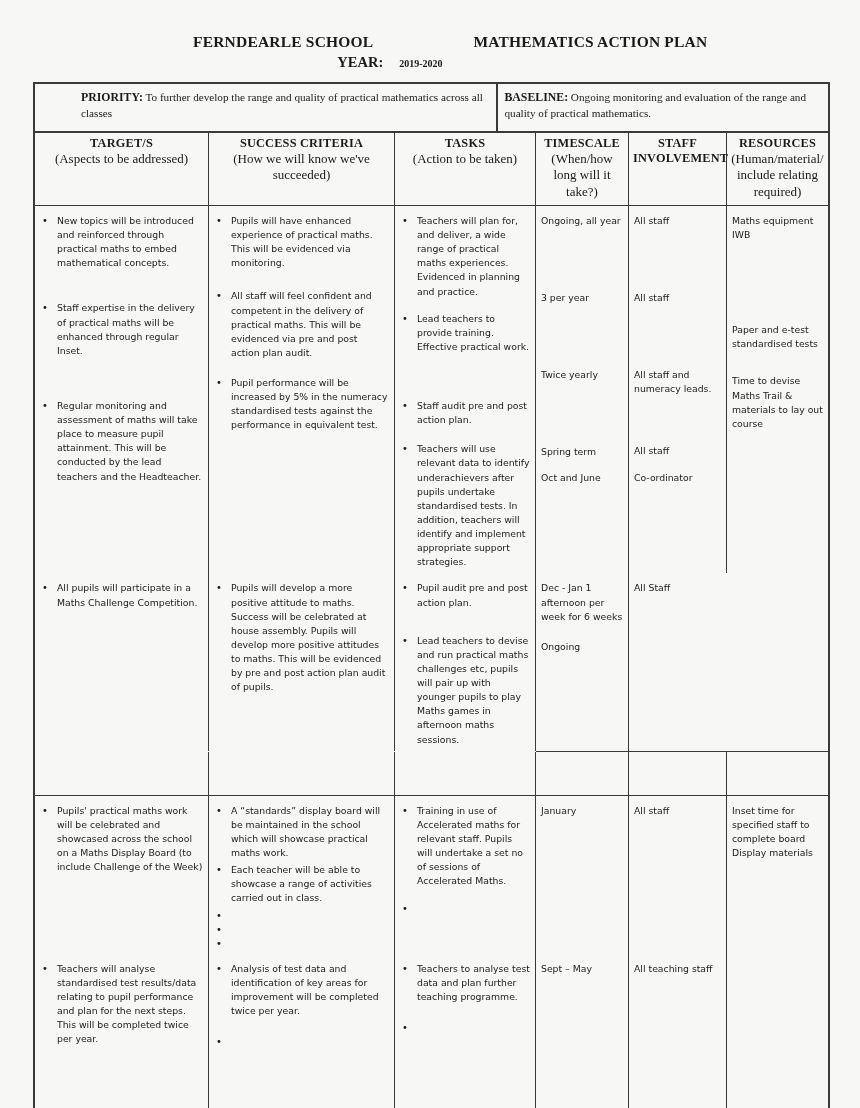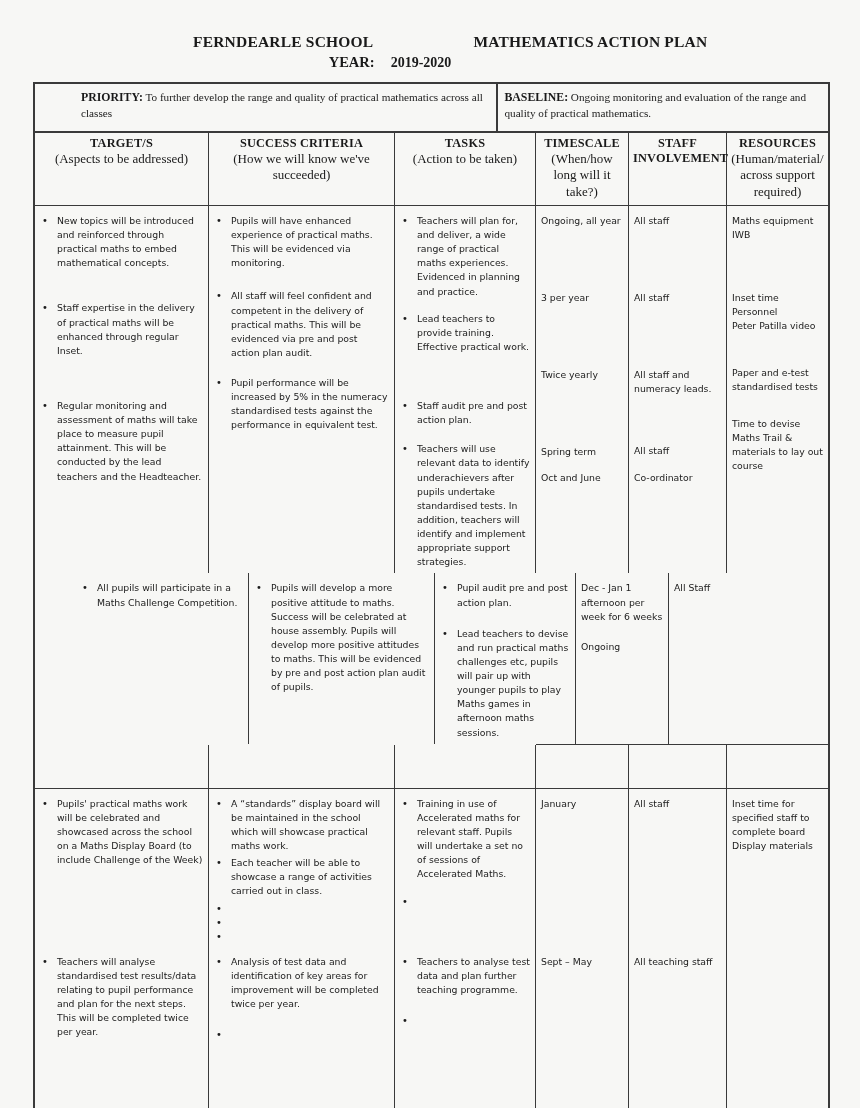--- a/index.html
+++ b/index.html
@@ -46,21 +46,21 @@
   }
   .hdr-line2 {
     text-align: center;
     margin-top: 3px;
     margin-left: 40px;
     font-family: "Liberation Serif", serif;
     font-weight: bold;
     font-size: 14.5px;
   }
   .hdr-year-val {
-    font-size: 14px;
+    font-size: 10px;
     margin-left: 16px;
   }
 
   
   .plan-table {
     position: absolute;
     left: 33px;
     top: 82px;
     width: 797px;
     border: 2px solid #3a3a3a;
@@ -216,21 +216,21 @@
       </div>
       <div class="ch-cell c4">
         <div class="ch-title">TIMESCALE</div>
         <div class="ch-sub">(When/how long will it take?)</div>
       </div>
       <div class="ch-cell c5">
         <div class="ch-title">STAFF INVOLVEMENT</div>
       </div>
       <div class="ch-cell c6">
         <div class="ch-title">RESOURCES</div>
-        <div class="ch-sub">(Human/material/ across support required)</div>
+        <div class="ch-sub">(Human/material/ include relating required)</div>
       </div>
     </div>
 
     <div class="body-row" style="min-height:322px;">
       <div class="bcell c1">
         <ul class="bl">
           <li style="margin-bottom:31px;"><span>New topics will be introduced and reinforced through practical maths to embed mathematical concepts.</span></li>
           <li style="margin-bottom:41px;"><span>Staff expertise in the delivery of practical maths will be enhanced through regular Inset.</span></li>
           <li><span>Regular monitoring and assessment of maths will take place to measure pupil attainment.  This will be conducted by the lead teachers and the Headteacher.</span></li>
         </ul>
@@ -269,44 +269,41 @@
         <p>All staff and numeracy leads.</p>
         <div class="gap" style="height:48px;"></div>
         <p>All staff</p>
         <div class="gap" style="height:12px;"></div>
         <p>Co-ordinator</p>
       </div>
       <div class="bcell c6 plain-lines">
         <p style="white-space:pre-line;">Maths equipment
 IWB</p>
         <div class="gap" style="height:49px;"></div>
-        <p style="white-space:pre-line;">Inset time
-Personnel
-Peter Patilla video</p>
         <div class="gap" style="height:32px;"></div>
         <p>Paper and e-test standardised tests</p>
         <div class="gap" style="height:23px;"></div>
         <p>Time to devise Maths Trail &amp; materials to lay out course</p>
       </div>
     </div>
 
-    <div class="body-row" style="min-height:139px;padding-left:40px;">
+    <div class="body-row" style="min-height:139px;">
       <div class="bcell c1">
         <ul class="bl">
           <li><span>All pupils will participate in a Maths Challenge Competition.</span></li>
         </ul>
       </div>
       <div class="bcell c2">
         <ul class="bl">
           <li><span>Pupils will develop a more positive attitude to maths.  Success will be celebrated at house assembly.  Pupils will develop more positive attitudes to maths.  This will be evidenced by pre and post action plan audit of pupils.</span></li>
         </ul>
       </div>
       <div class="bcell c3">
         <ul class="bl">
-          <li style="margin-bottom:17px;"><span>Pupil audit pre and post action plan.</span></li>
+          <li style="margin-bottom:24px;"><span>Pupil audit pre and post action plan.</span></li>
           <li><span>Lead teachers to devise and run practical maths challenges etc, pupils will pair up with younger pupils to play Maths games in afternoon maths sessions.</span></li>
         </ul>
       </div>
       <div class="bcell c4 plain-lines">
         <p>Dec - Jan 1 afternoon per week for 6 weeks</p>
         <div class="gap" style="height:16px;"></div>
         <p>Ongoing</p>
       </div>
       <div class="bcell c5 plain-lines">
         <p>All Staff</p>

